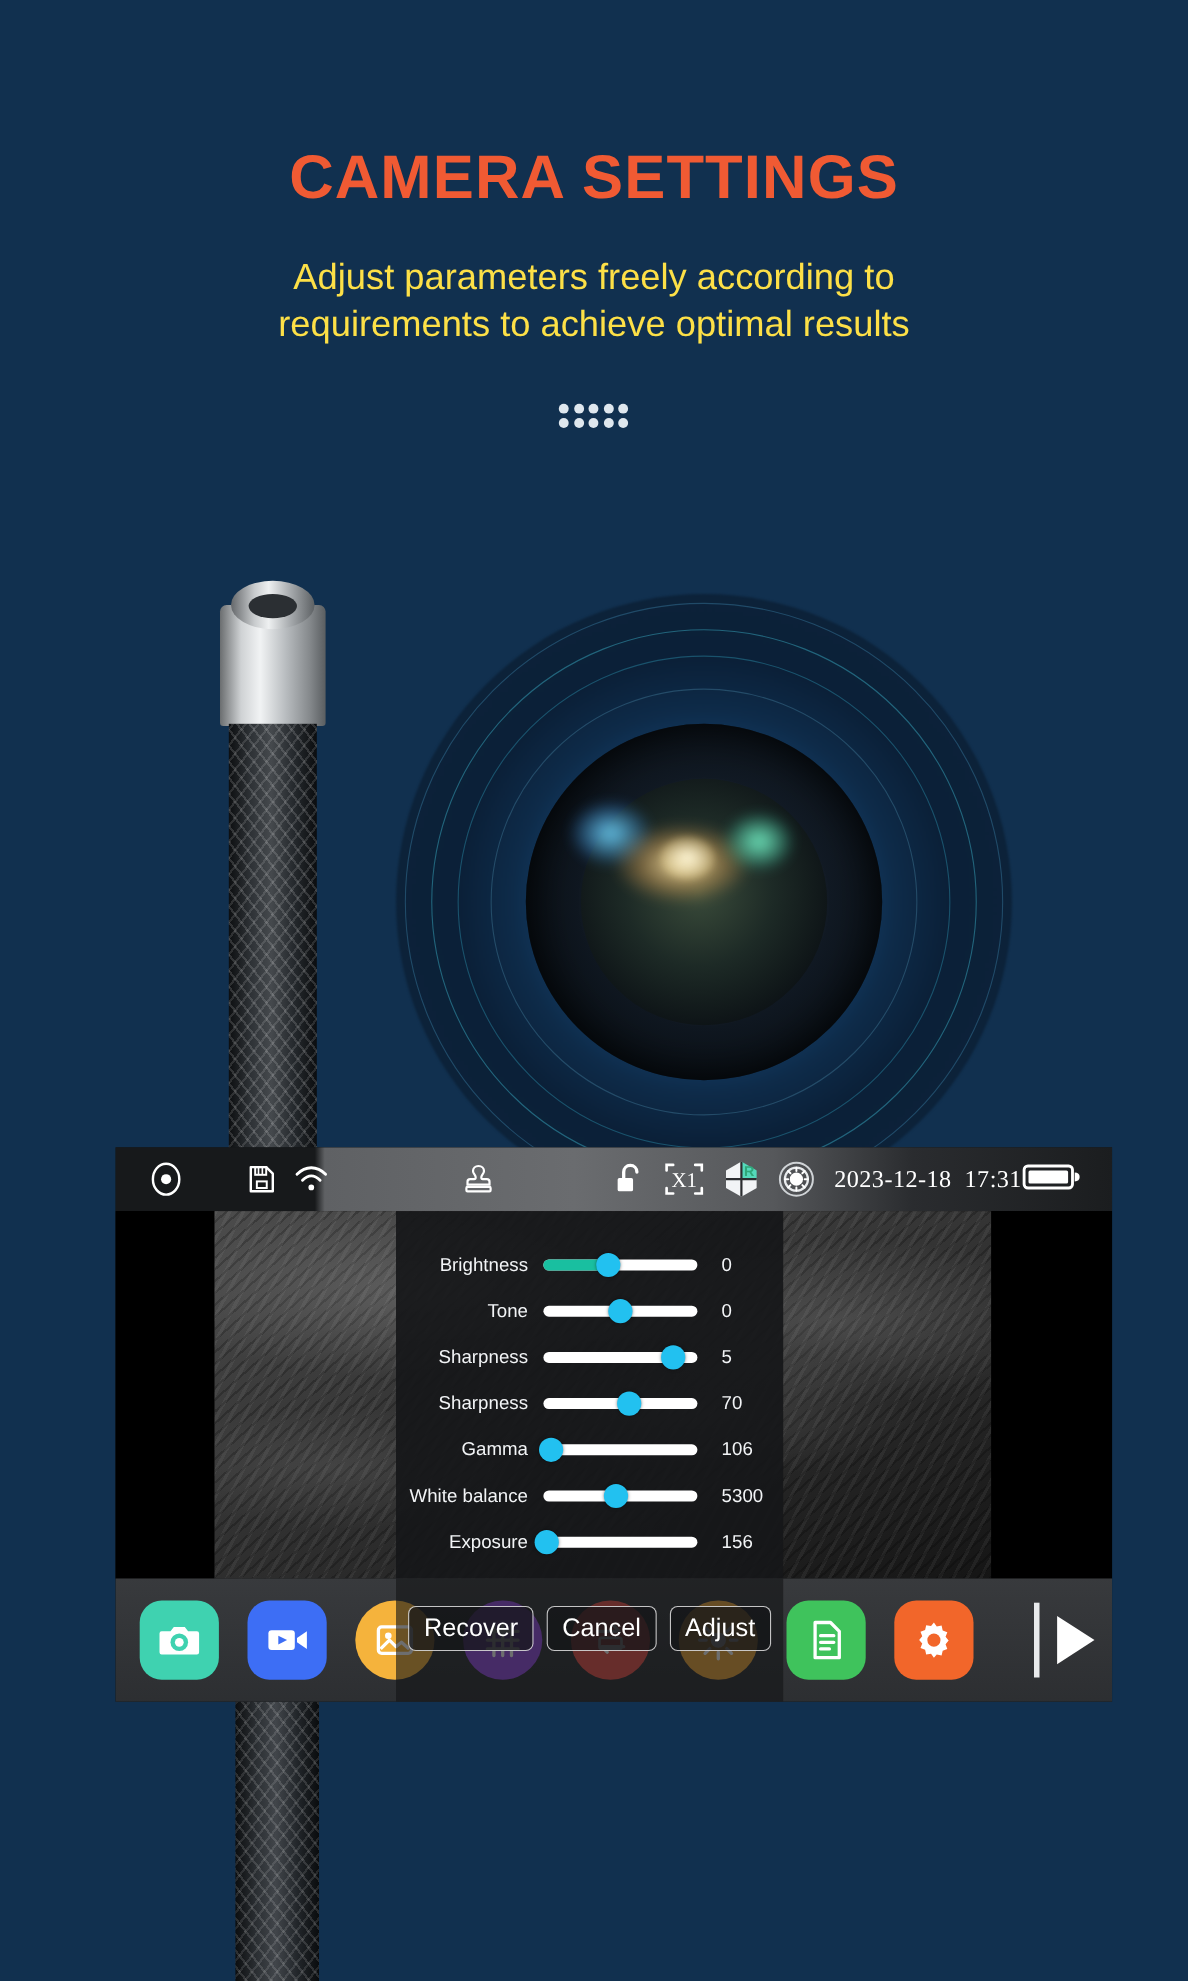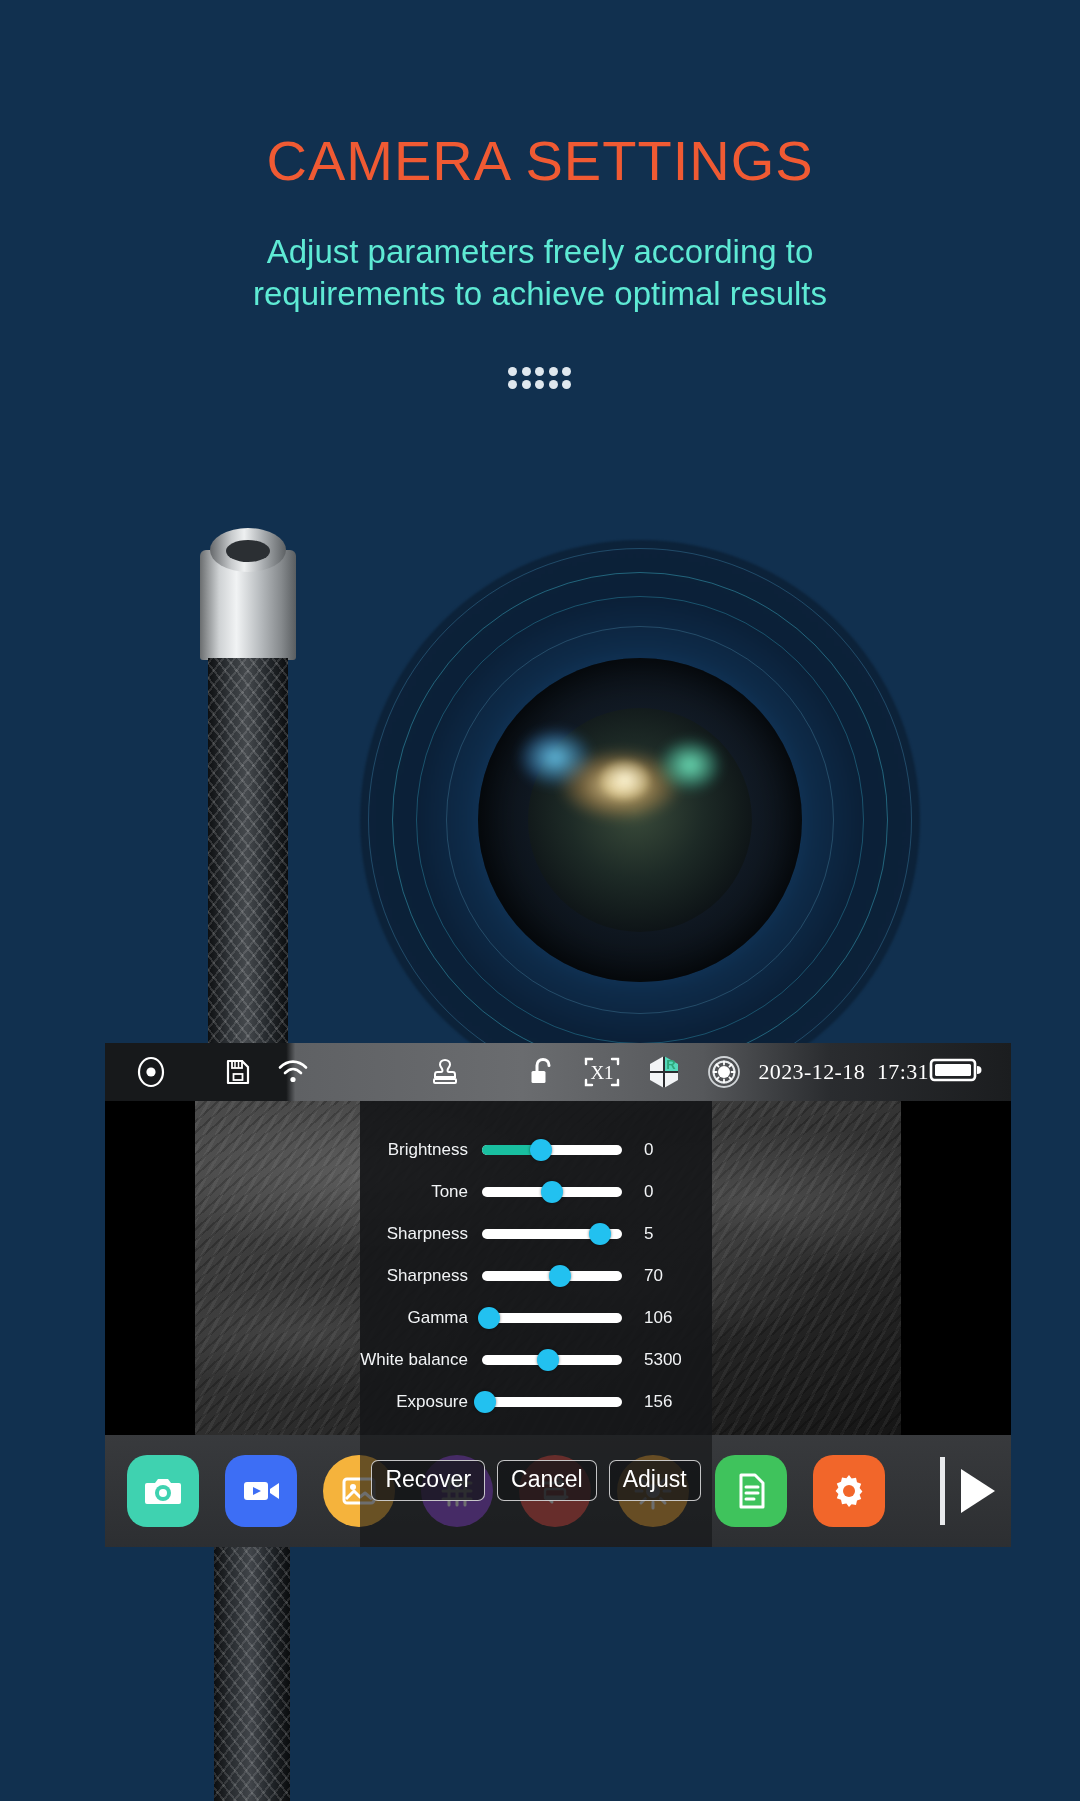--- a/index.html
+++ b/index.html
@@ -14,30 +14,30 @@
     width: 1080px; height: 1801px;
     background: #11304f;
     overflow: hidden;
   }
 
   
   .header { position:absolute; top:0; left:0; width:1080px; text-align:center; }
   .title {
     margin-top: 128px;
     font-size: 56px;
-    font-weight: 400;
+    font-weight: 700;
     letter-spacing: 1px;
     color: #f05a33;
     font-family: "Liberation Sans", sans-serif;
   }
   .subtitle {
     margin-top: 38px;
     font-size: 33px;
     line-height: 1.28;
-    color: #5eead4;
+    color: #fde047;
     font-weight: 400;
   }
   .dots-grid {
     margin: 52px auto 0;
     width: 64px;
     display: grid;
     grid-template-columns: repeat(5, 1fr);
     grid-auto-rows: 9px;
     gap: 4px 4px;
   }
@@ -120,21 +120,21 @@
     position:absolute; left:105px; top:1043px; width:906px; height:504px;
     background:#121416;
     overflow:hidden;
   }
   .statusbar {
     position:relative; height:58px; width:100%;
     background: linear-gradient(90deg,#17191b 0%, #17191b 20%, #5f6164 21%, #6a6c6f 46%, #56585b 66%, #2a2c2f 80%, #1b1d1f 100%);
     display:flex; align-items:center;
   }
   .sb-rec { width:92px; display:flex; align-items:center; justify-content:center; }
-  .sb-group { display:flex; align-items:center; gap:24px; }
+  .sb-group { display:flex; align-items:center; gap:14px; }
   .sb-spacer { flex:1; }
   .sb-time {
     color:#fff; font-size:22px; letter-spacing:.4px;
     font-family:"Liberation Serif", serif;
     margin-left:10px;
   }
   .sb-batt { margin-left:auto; margin-right:26px; }
   .ico { display:inline-flex; align-items:center; justify-content:center; }
 
   .viewport { position:relative; height:334px; width:100%; background:#000; display:flex; }
@@ -153,21 +153,21 @@
   }
   .vp-black-r { width:110px; background:#000; }
 
   
   .dialog {
     position:absolute; left:255px; top:0; width:352px; height:100%;
     background: rgba(22,23,25,0.92);
     padding: 28px 0 0 0;
   }
   .row { display:flex; align-items:center; height:42px; }
-  .row-label { width:122px; text-align:right; padding-right:14px; color:#f2f4f6; font-size:17px; }
+  .row-label { width:134px; text-align:right; padding-right:14px; color:#f2f4f6; font-size:17px; }
   .slider { position:relative; width:140px; height:10px; }
   .track { position:absolute; top:0; left:0; width:100%; height:10px; background:#fff; border-radius:5px; }
   .fill { position:absolute; top:0; left:0; height:10px; background:#19bfa0; border-radius:5px; }
   .knob { position:absolute; top:-6px; width:22px; height:22px; border-radius:50%; background:#22c1f0; box-shadow:0 0 3px rgba(0,0,0,.5); }
   .row-val { padding-left:22px; color:#f2f4f6; font-size:17px; }
 
   
   .toolbar {
     position:relative; height:112px; width:100%;
     background: linear-gradient(180deg, rgba(58,60,63,.95) 0%, rgba(46,48,51,.95) 100%);

